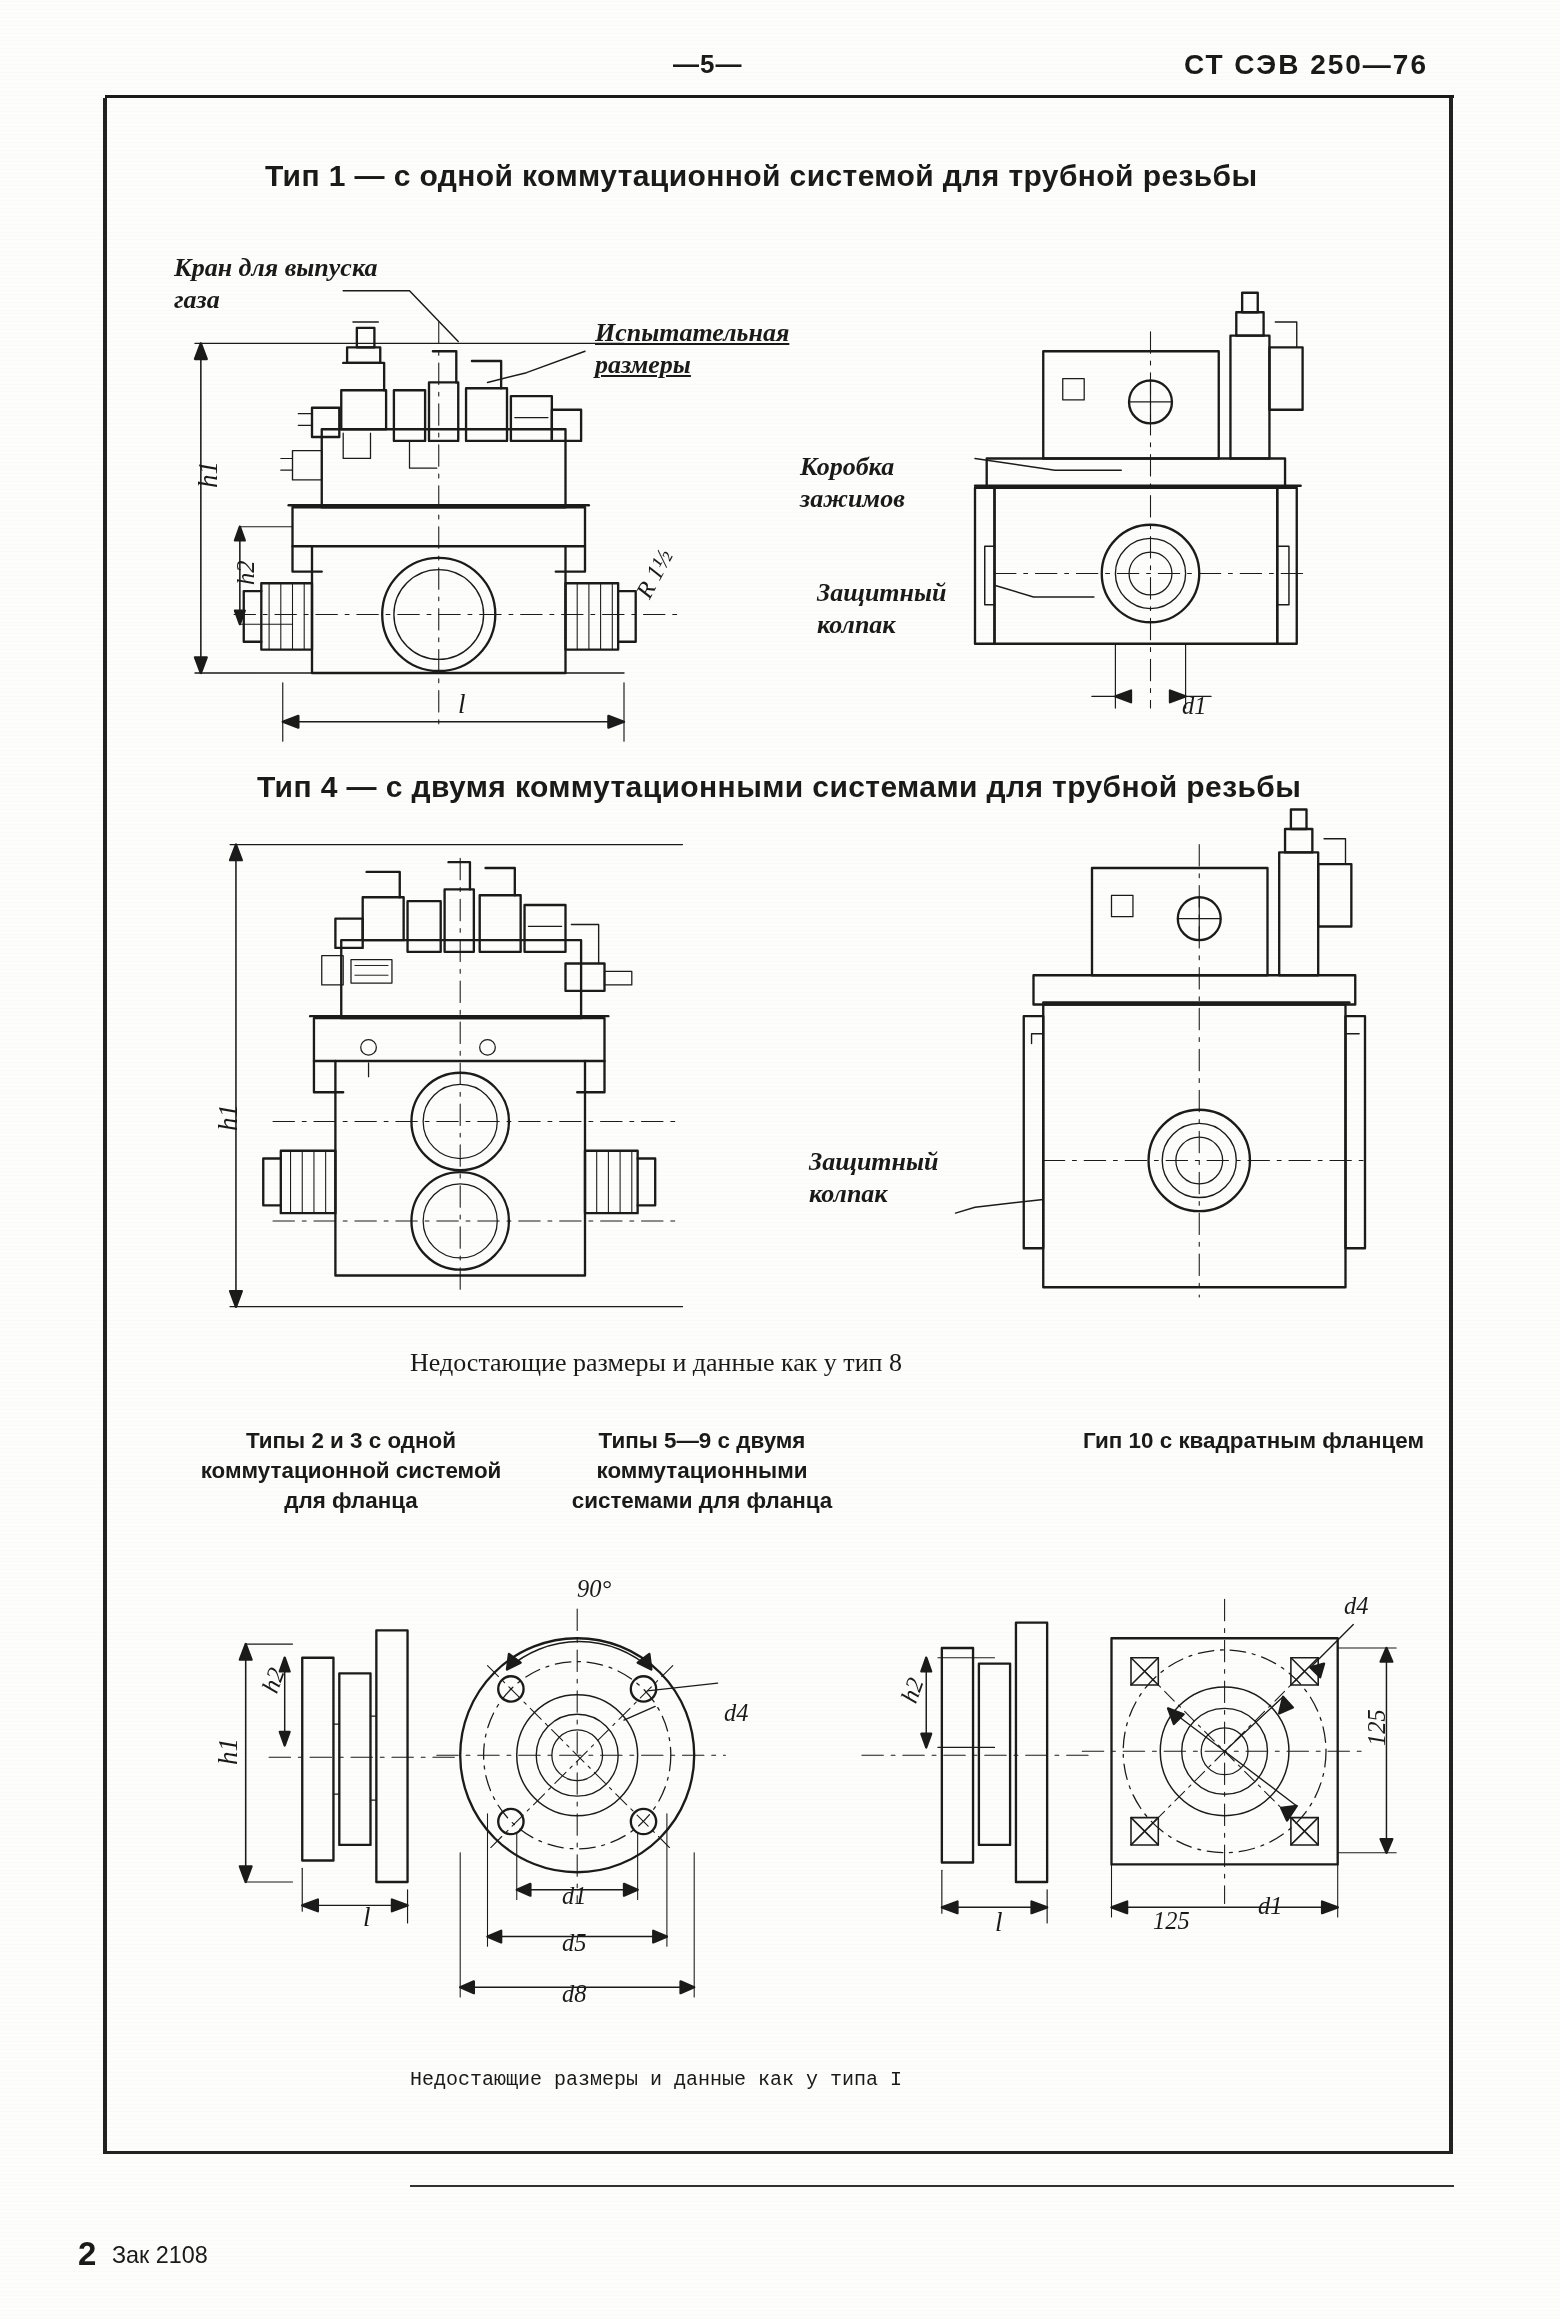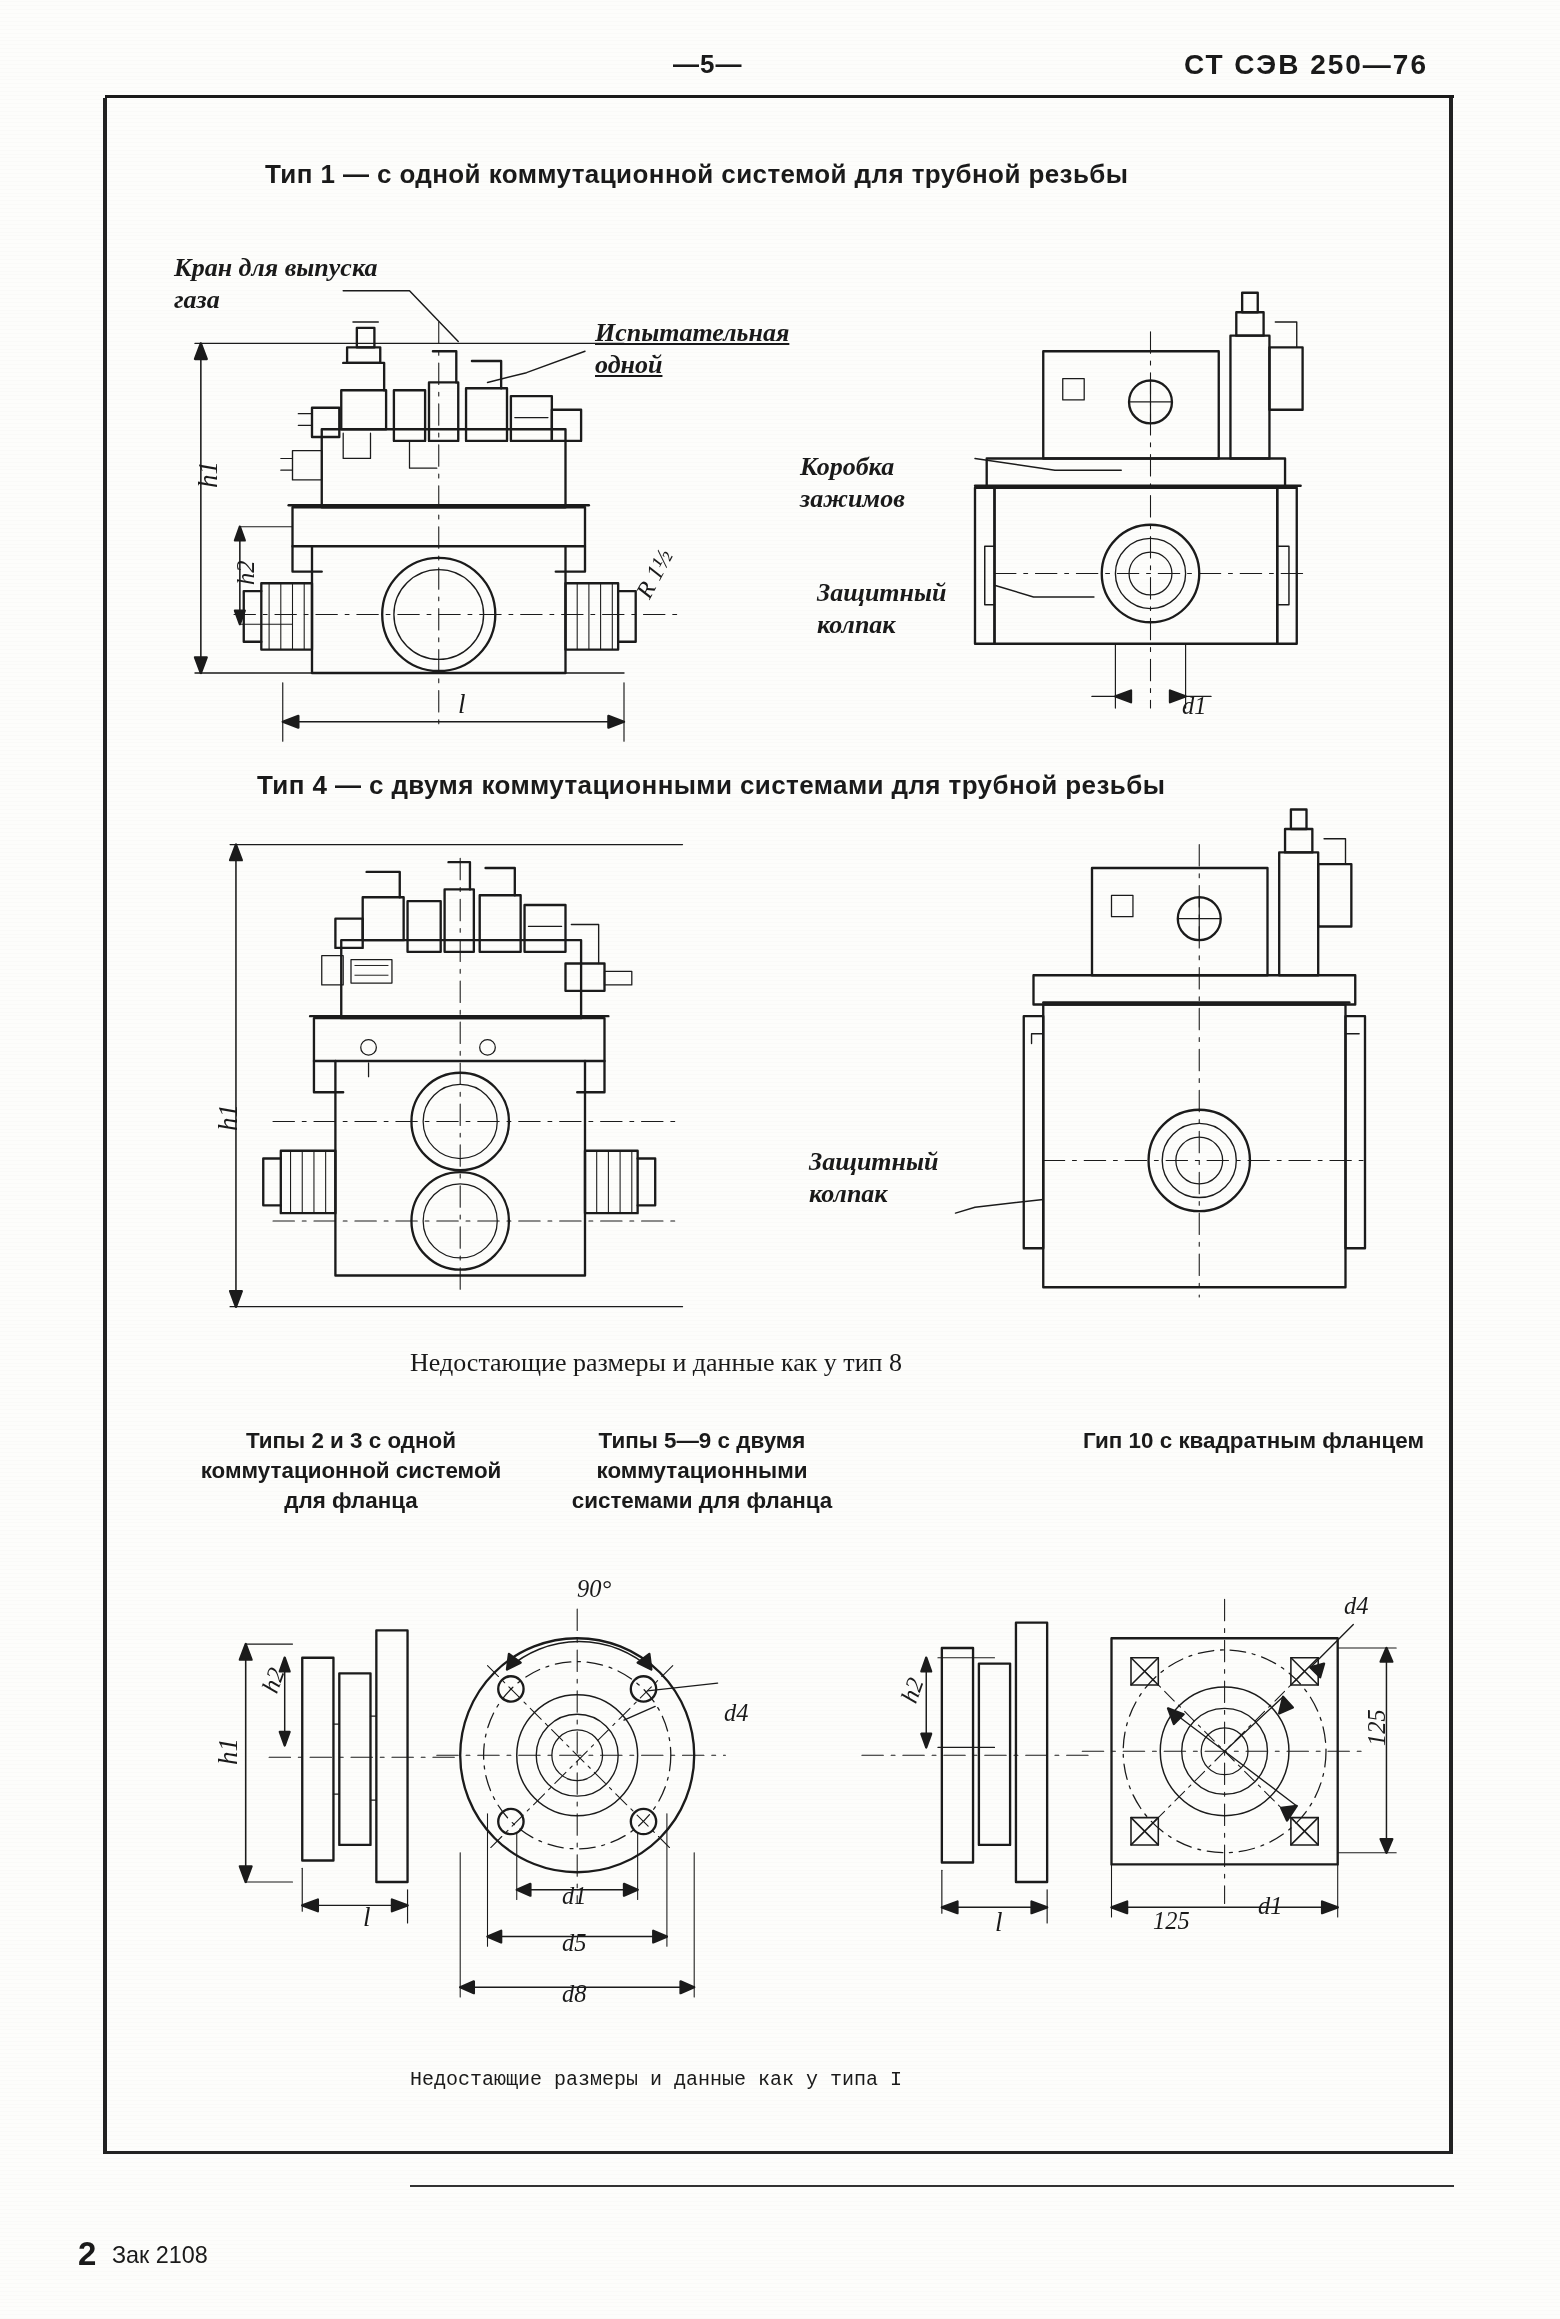--- a/index.html
+++ b/index.html
@@ -90,21 +90,21 @@
     font-size: 33px;
     font-weight: bold;
     margin-right: 15.6px;
     vertical-align: -2px;
   }
   
   .caption {
     position: absolute;
     font-family: "Liberation Sans", sans-serif;
     font-weight: bold;
-    font-size: 26px;
+    font-size: 30px;
     letter-spacing: 0.4px;
     white-space: nowrap;
   }
   .cap-type1 { left: 265px; top: 159px; }
   .cap-type4 { left: 257px; top: 770px; }
   .note1 {
     position: absolute;
     left: 410px;
     top: 1348px;
     font-family: "Liberation Serif", serif;
@@ -176,21 +176,21 @@
 
   <div class="caption cap-type1">Тип 1 — с одной коммутационной системой для трубной резьбы</div>
   <div class="caption cap-type4">Тип 4 —  с двумя коммутационными системами для трубной резьбы</div>
 
   <div class="hand lbl-kran">
     <span>Кран для выпуска</span><br>
     <span>газа</span>
   </div>
   <div class="hand lbl-knopka">
     <span>Испытательная</span><br>
-    <span>одной</span>
+    <span>размеры</span>
   </div>
   <div class="hand lbl-korobka">
     <span>Коробка</span><br>
     <span>зажимов</span>
   </div>
   <div class="hand lbl-kolpak1">
     <span>Защитный</span><br>
     <span>колпак</span>
   </div>
   <div class="hand lbl-kolpak2">

